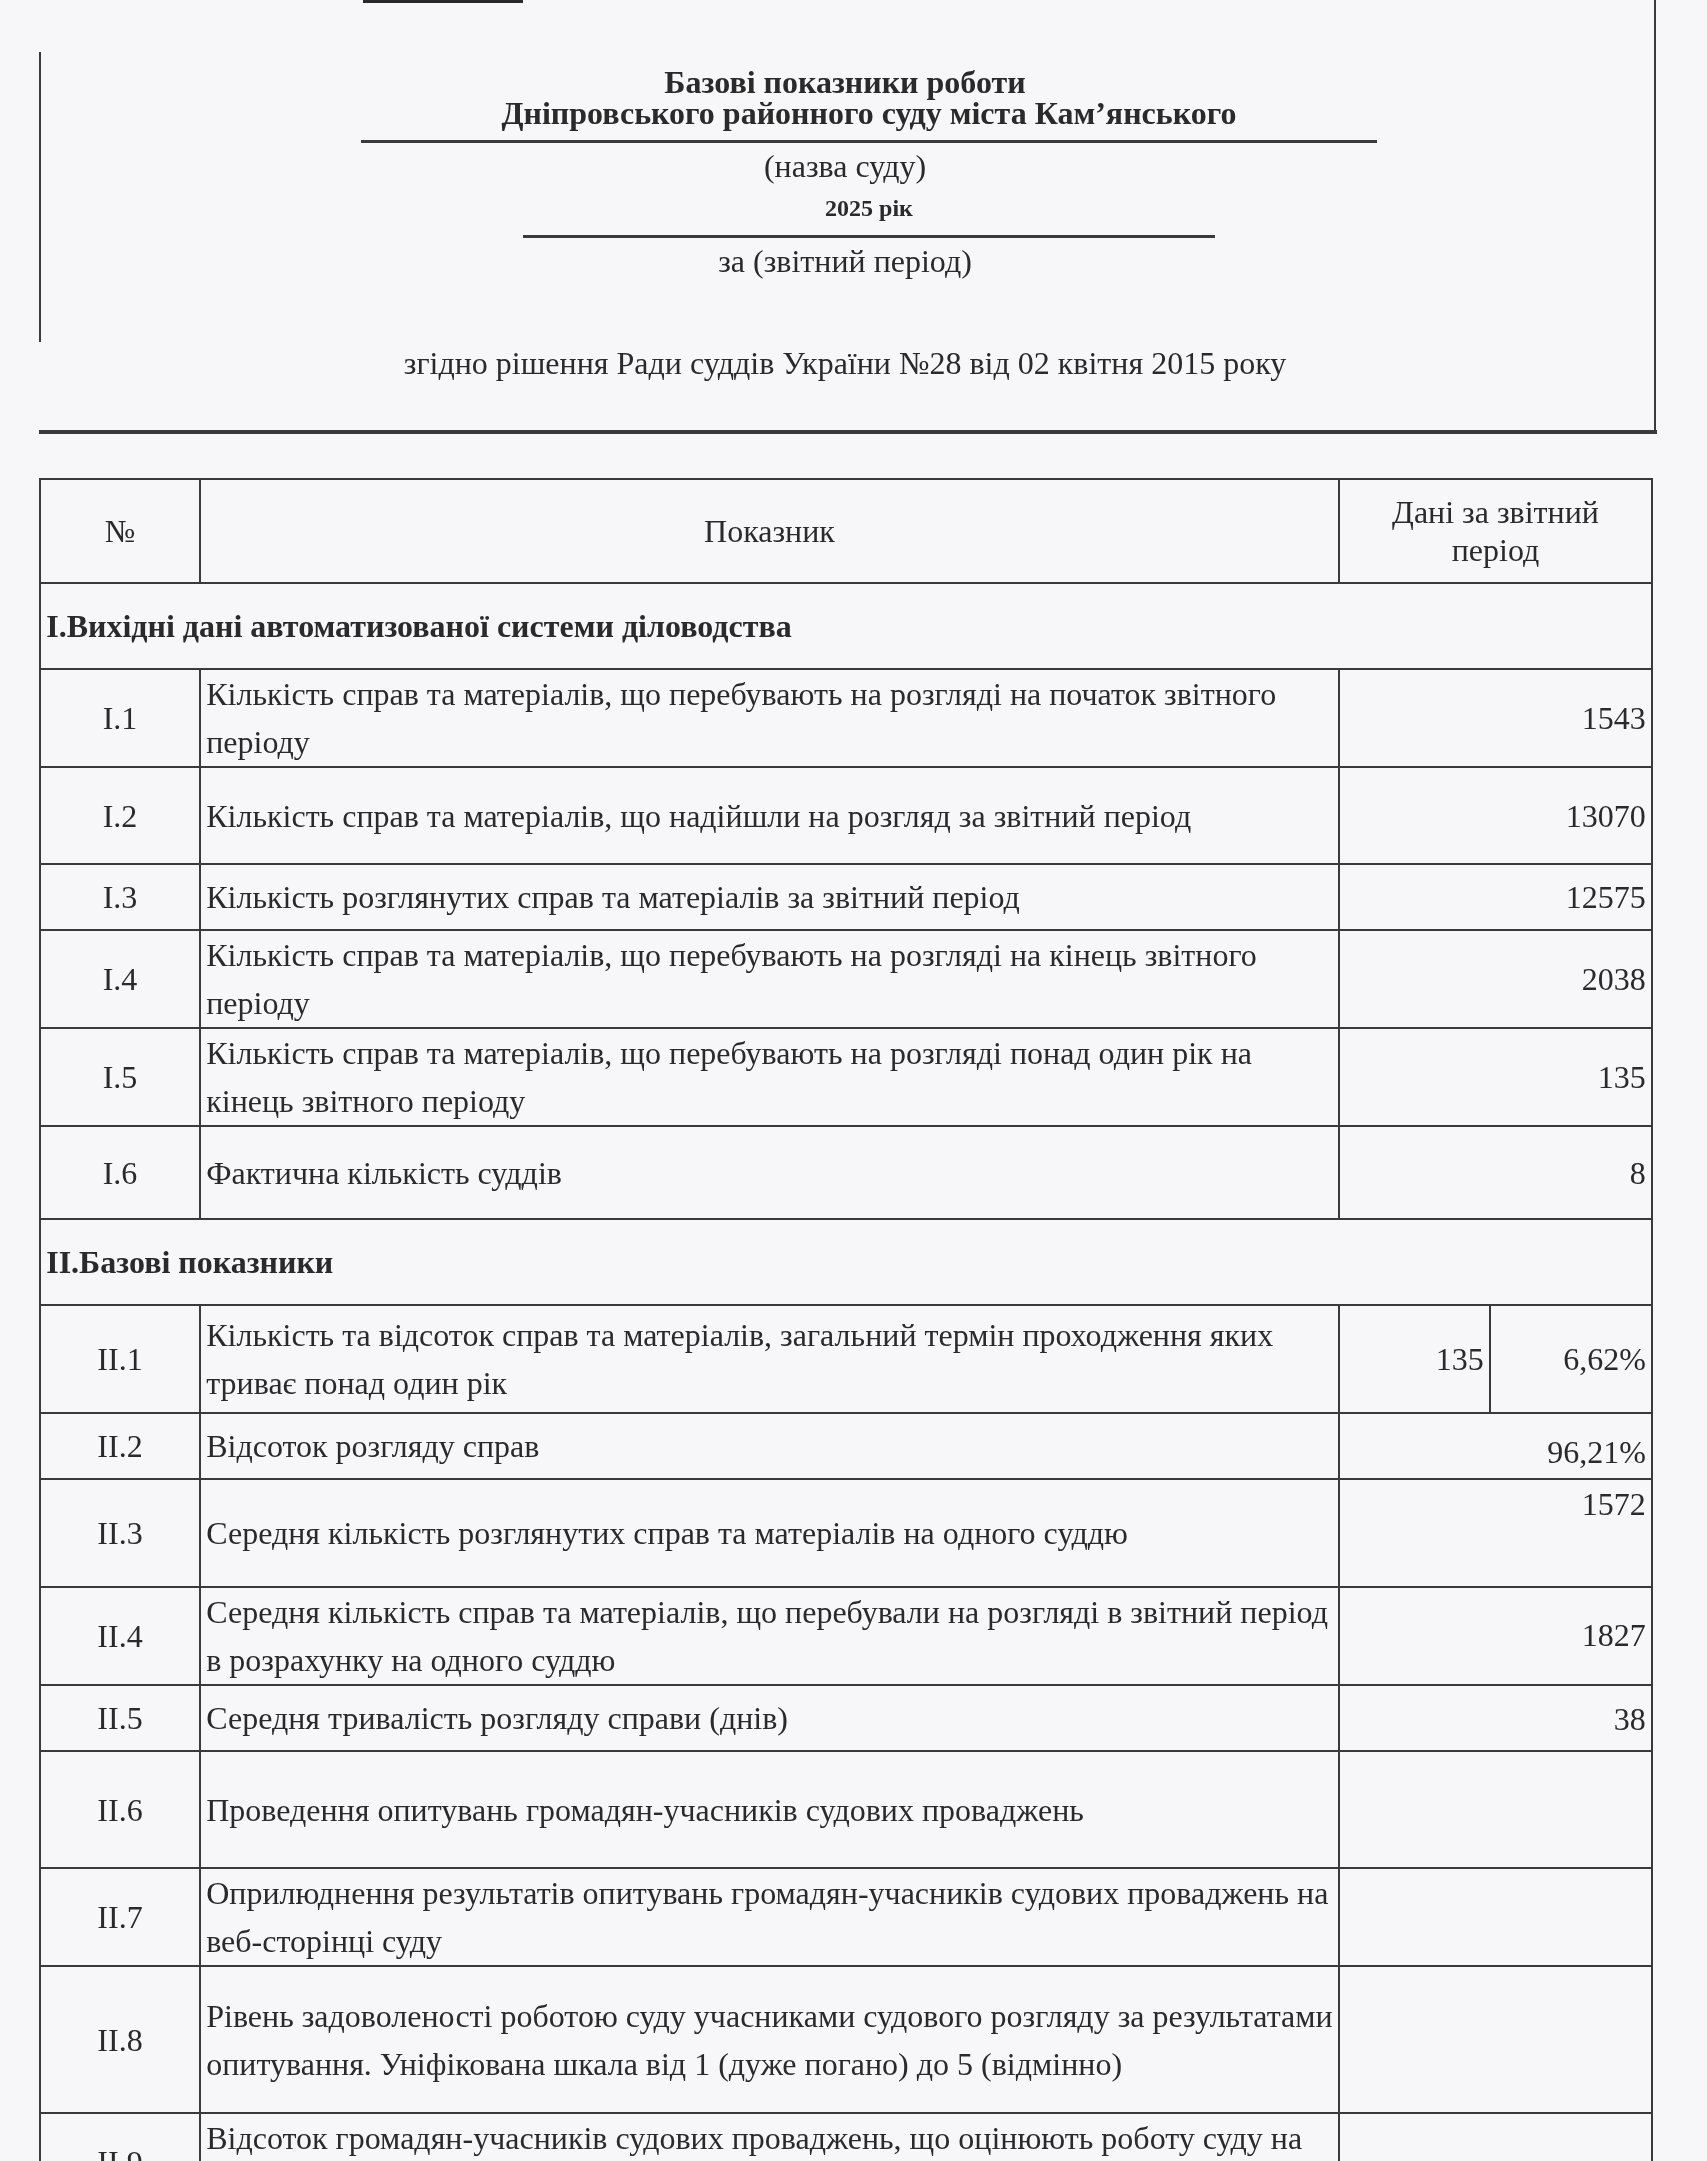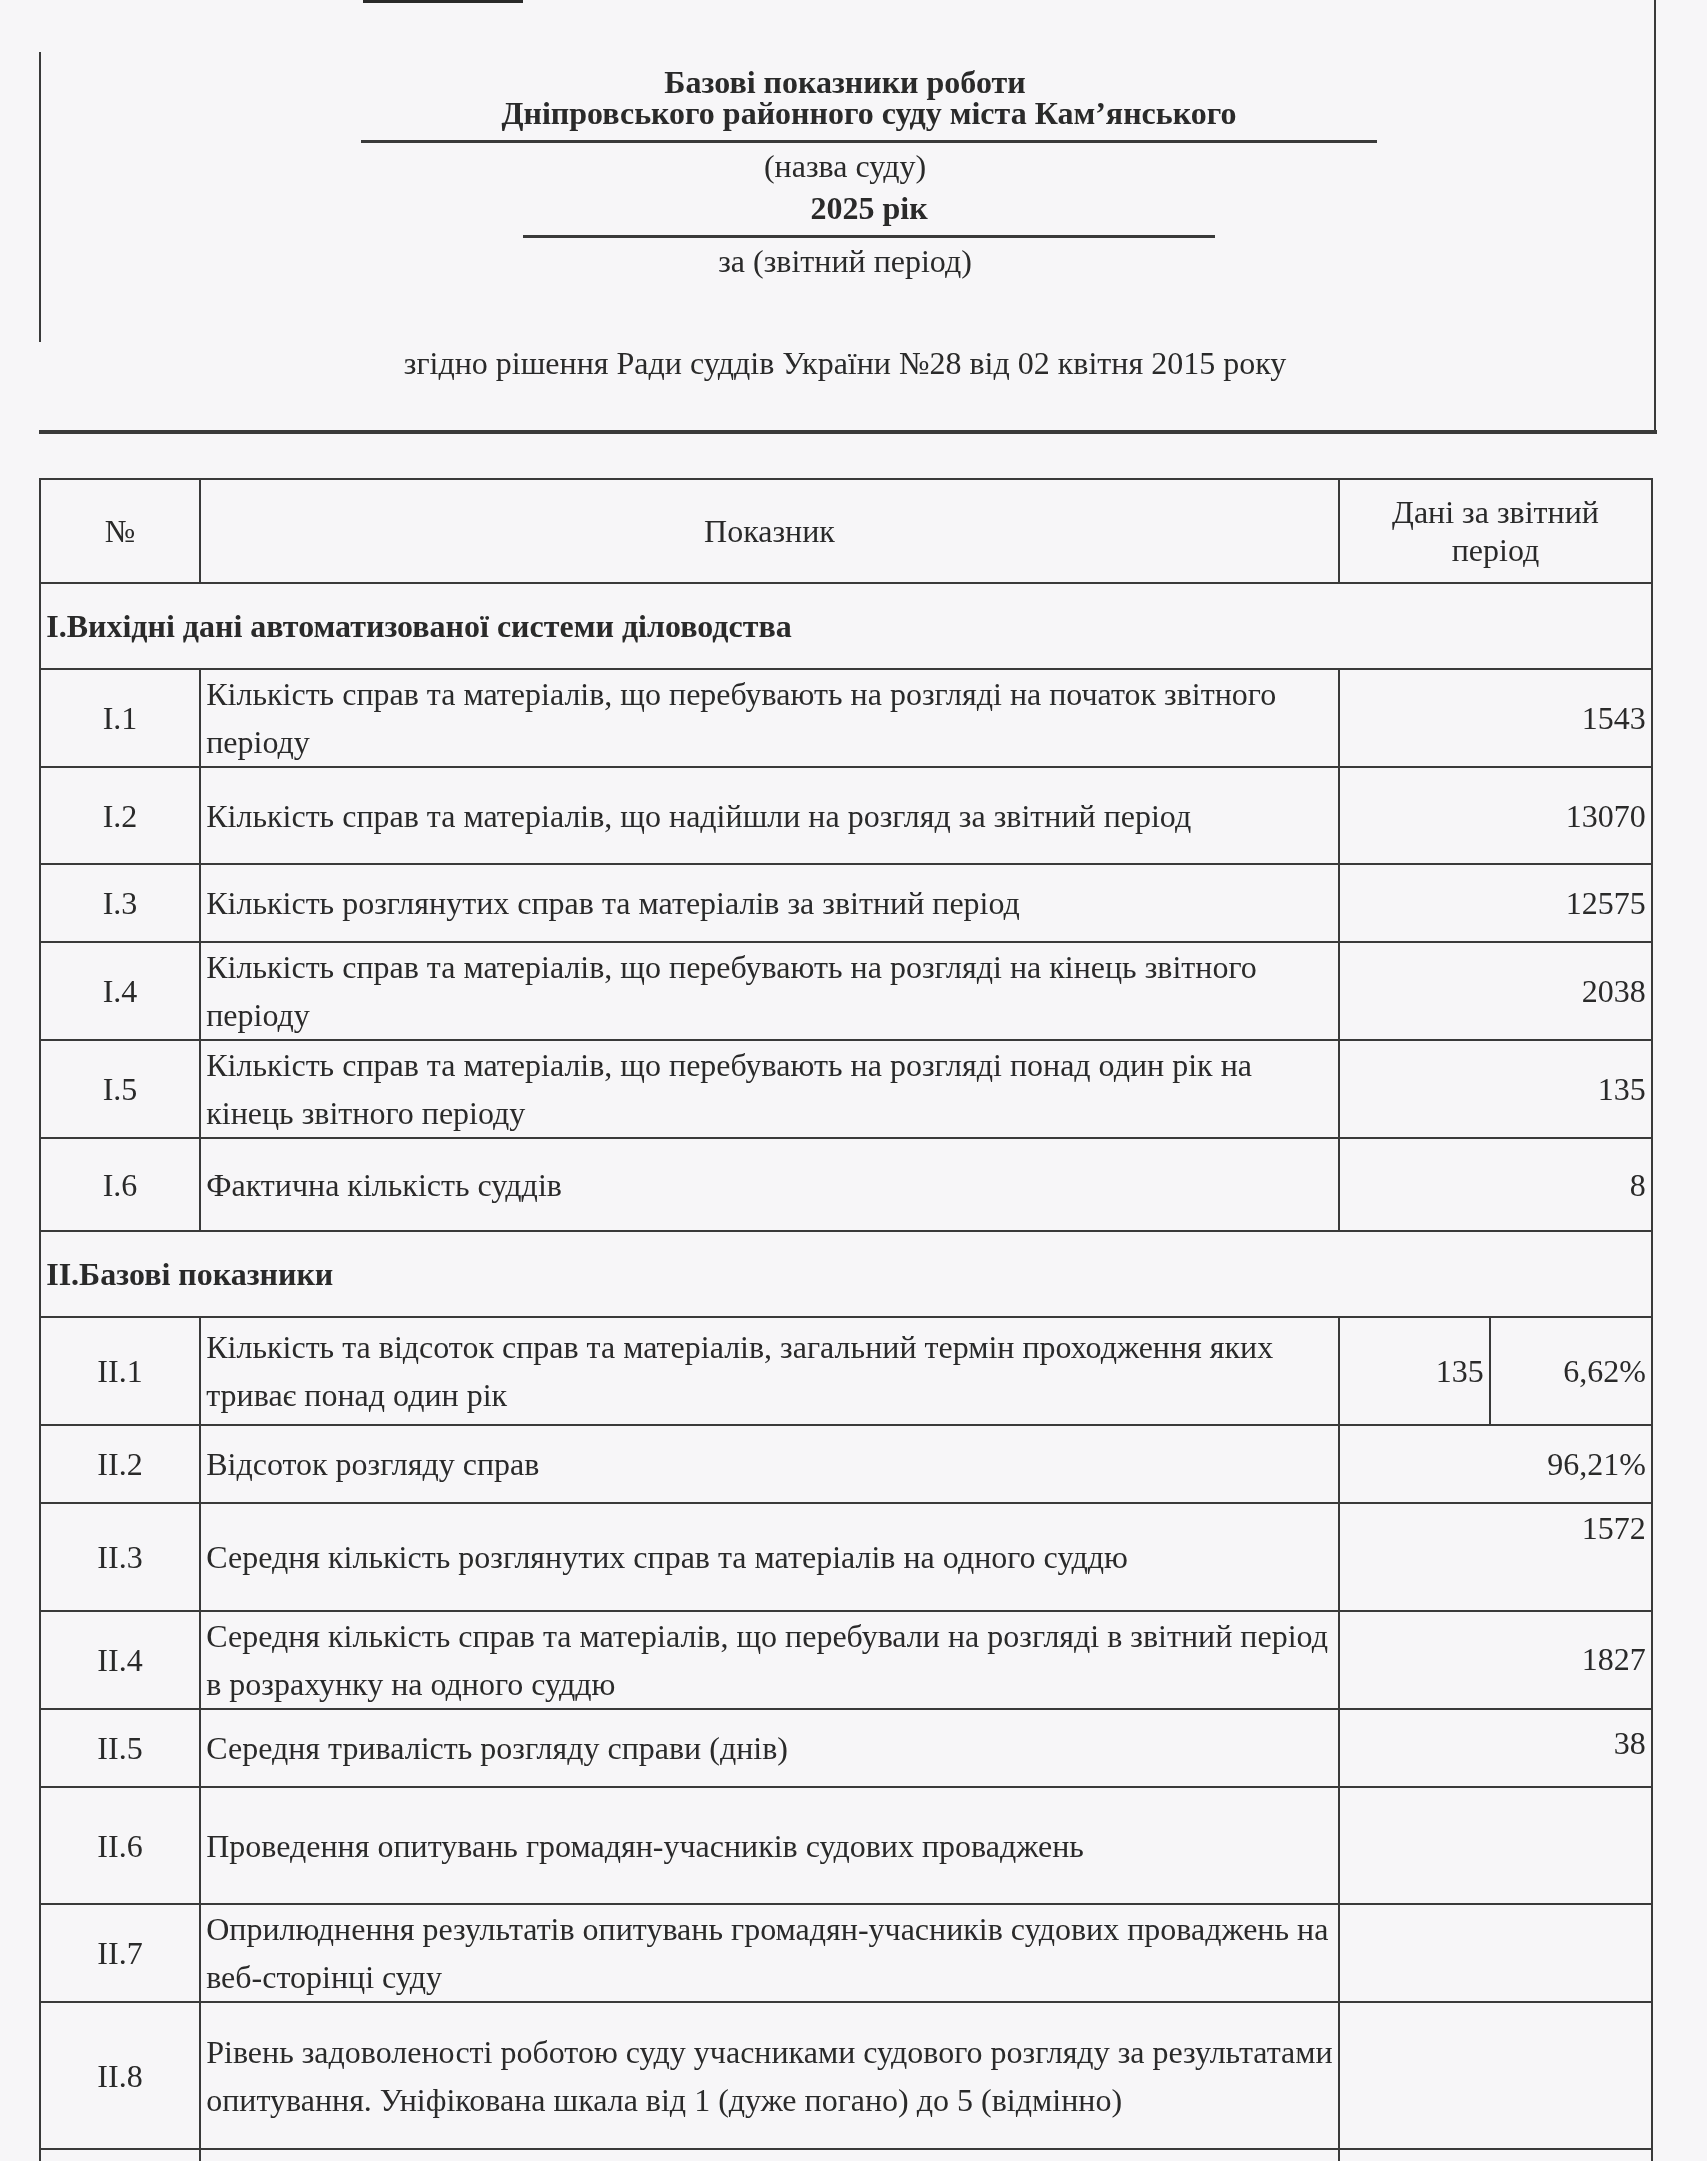--- a/index.html
+++ b/index.html
@@ -38,21 +38,21 @@
     }
     .hdr-bold { font-weight: bold; margin-top: 12px; }
     .court-name-wrap {
       position: absolute; left: 322px; top: 89px; width: 1016px; text-align: center;
       border-bottom: 3px solid #3a3a3a; height: 51px;
       font-size: 32px; font-weight: bold; line-height: 48px;
     }
     .year-wrap {
       position: absolute; left: 484px; top: 184px; width: 692px; text-align: center;
       border-bottom: 3px solid #3a3a3a; height: 51px;
-      font-size: 32px; font-weight: bold; line-height: 48px;
+      font-size: 24px; font-weight: bold; line-height: 48px;
     }
 
     
     table.indicators {
       position: absolute; left: 39px; top: 478px; width: 1612px;
       border-collapse: collapse;
       table-layout: fixed;
       font-size: 32px;
     }
     table.indicators td, table.indicators th {
@@ -67,21 +67,21 @@
     col.c-v1 { width: 151px; }
     col.c-v2 { width: 162px; }
     .num-cell { text-align: center; }
     .name-cell { text-align: left; padding-left: 4.3px; }
     .val-cell { text-align: right; padding-right: 2.6px; }
     .hdr-cell { text-align: center; }
     .section-cell { font-weight: bold !important; text-align: left; padding-left: 4.3px; }
     tr.h-header { height: 104px; }
     tr.h-section { height: 86px; }
     tr.h-two { height: 97px; }
-    tr.h-one { height: 78px; }
+    tr.h-one { height: 66px; }
     tr.h-oneb { height: 93px; }
     tr.h-tall { height: 108px; }
     tr.h-three { height: 147px; margin-left: 23px; }
     .val-top { vertical-align: top !important; padding-top: 17.3px; }
   </style>
 </head>
 <body>
 
 <div class="top-rule"></div>
 

